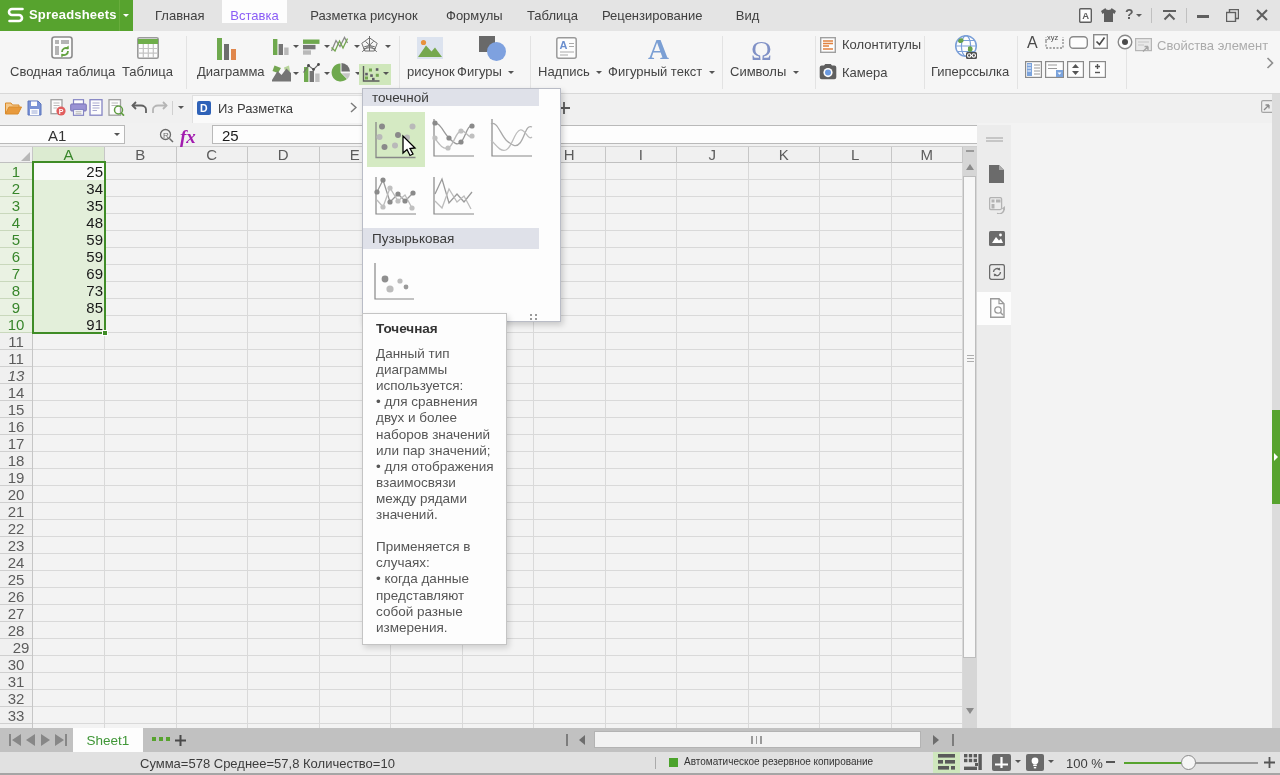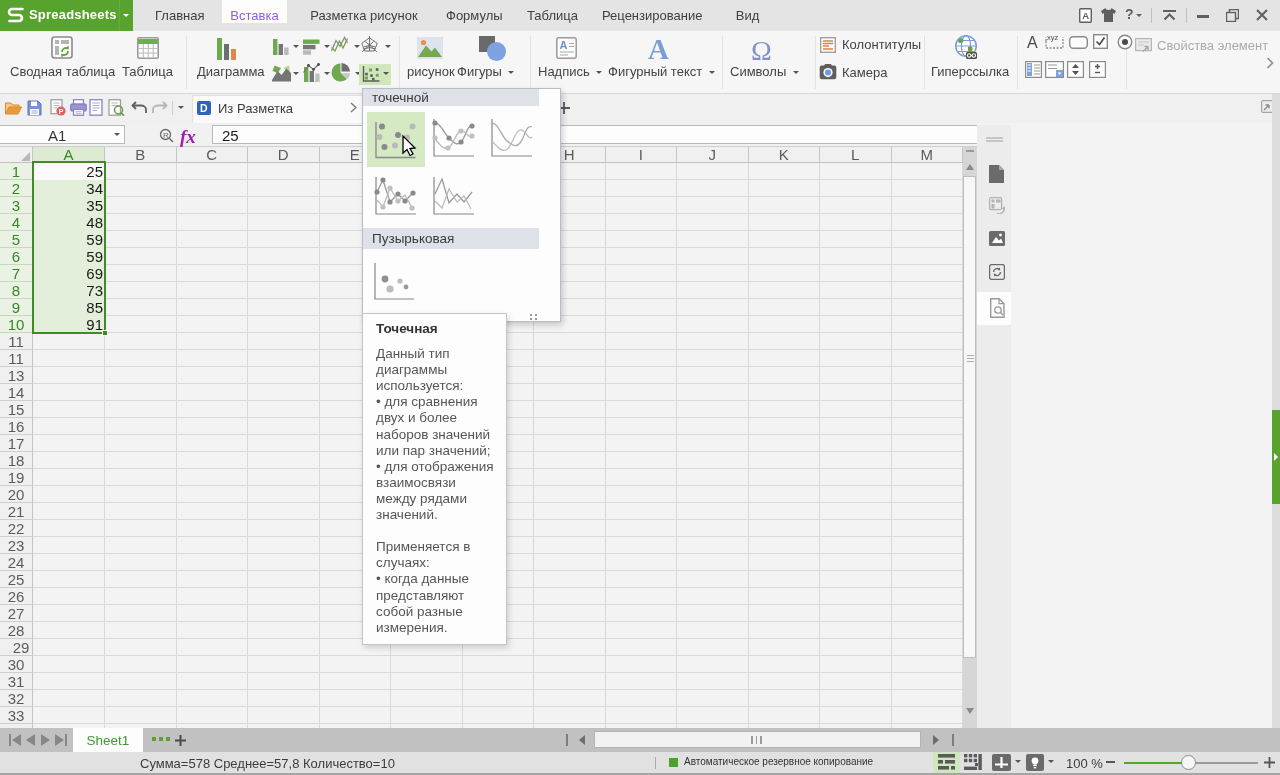--- a/index.html
+++ b/index.html
@@ -422,21 +422,21 @@
       <div class="rh sel" style="top: 34px;">3</div>
       <div class="rh sel" style="top: 51px;">4</div>
       <div class="rh sel" style="top: 68px;">5</div>
       <div class="rh sel" style="top: 85px;">6</div>
       <div class="rh sel" style="top: 102px;">7</div>
       <div class="rh sel" style="top: 119px;">8</div>
       <div class="rh sel" style="top: 136px;">9</div>
       <div class="rh sel" style="top: 153px;">10</div>
       <div class="rh" style="top: 170px;">11</div>
       <div class="rh" style="top: 187px;">11</div>
-      <div class="rh" style="top: 204px;">13</div>
+      <div class="rh" style="top: 204px; font-style: italic;">13</div>
       <div class="rh" style="top: 221px;">14</div>
       <div class="rh" style="top: 238px;">15</div>
       <div class="rh" style="top: 255px;">16</div>
       <div class="rh" style="top: 272px;">17</div>
       <div class="rh" style="top: 289px;">18</div>
       <div class="rh" style="top: 306px;">19</div>
       <div class="rh" style="top: 323px;">20</div>
       <div class="rh" style="top: 340px;">21</div>
       <div class="rh" style="top: 357px;">22</div>
       <div class="rh" style="top: 374px;">23</div>

